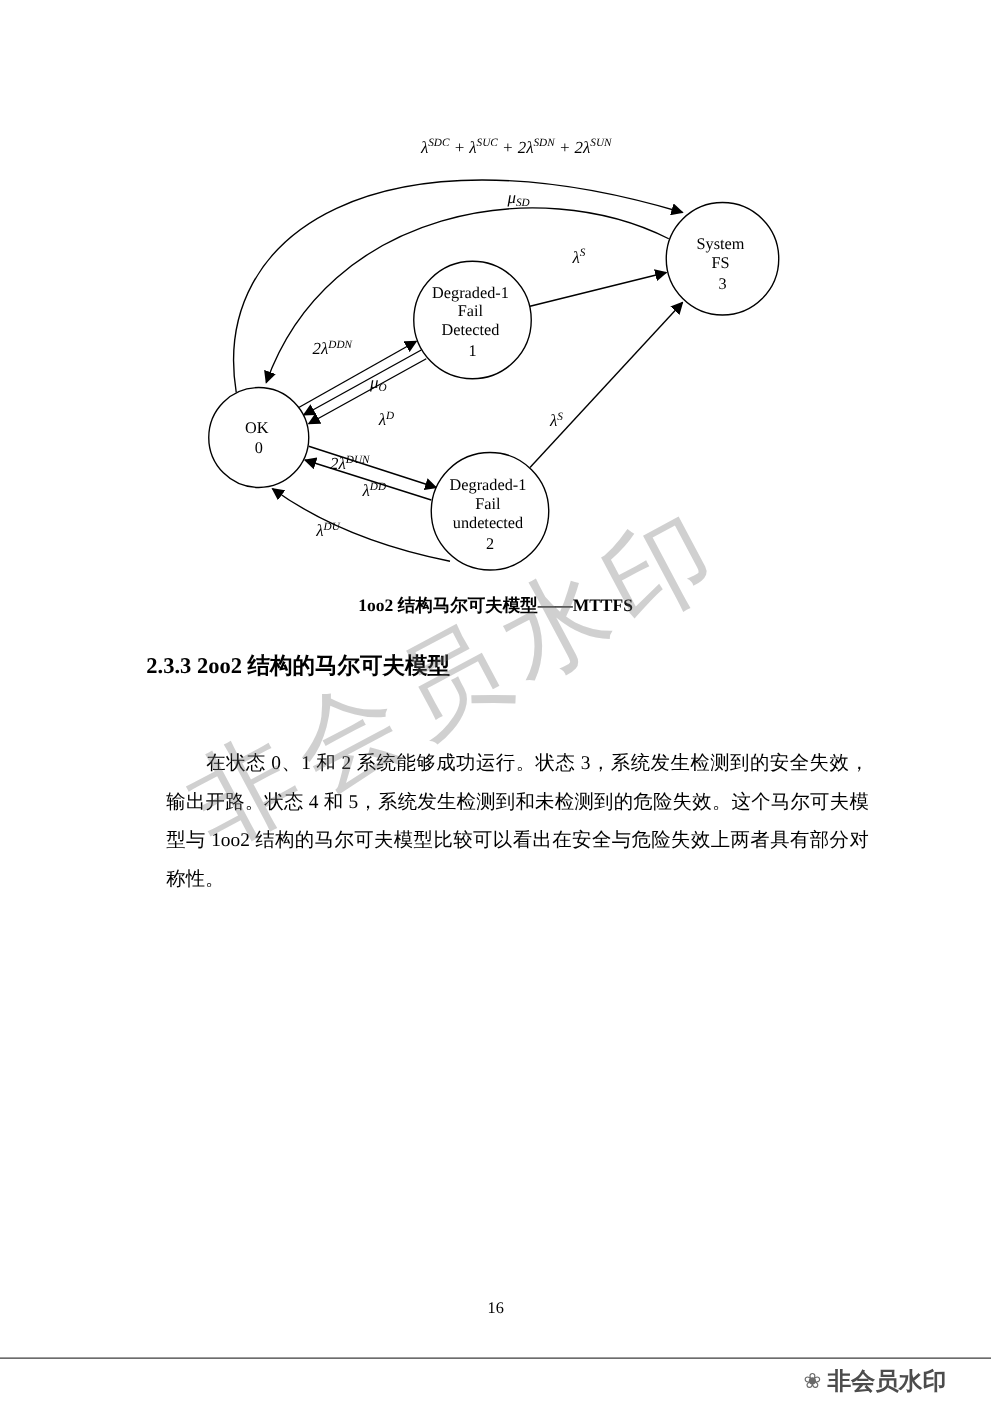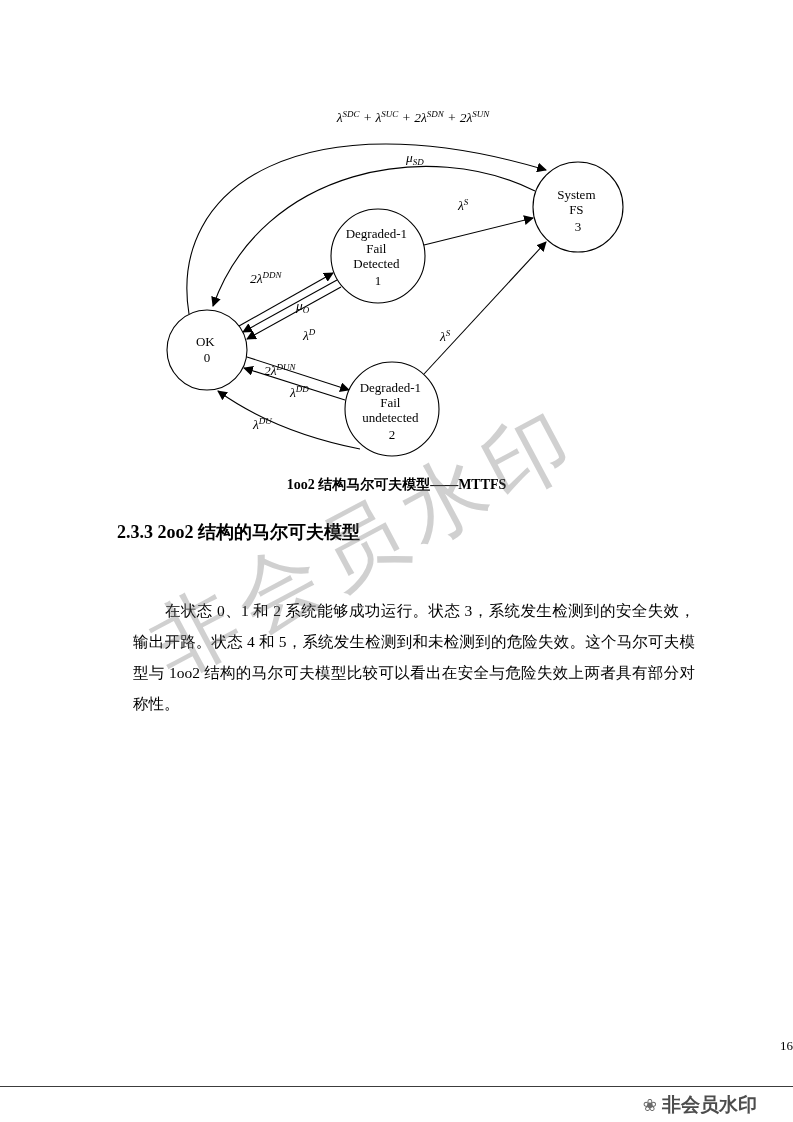--- a/index.html
+++ b/index.html
@@ -28,21 +28,21 @@
   .heading {
     position:absolute; left:117px; top:520px; width:600px; z-index:2;
     font-size:18px; font-weight:bold; margin:0;
   }
   .para {
     position:absolute; left:117px; top:579px; width:562px; z-index:2;
     font-size:15.5px; line-height:31px; text-align:justify; text-indent:32px; margin:16px;
   }
   
   .pagenum {
-    position:absolute; left:0; top:1038px; width:793px; text-align:right; z-index:2;
+    position:absolute; left:0; top:1038px; width:793px; text-align:center; z-index:2;
     font-size:13px;
   }
   
   .footer-rule {
     position:absolute; left:0; top:1086px; width:793px; height:0;
     border-top:1.5px solid #3c3c3c; z-index:2;
   }
   .brand {
     position:absolute; right:36px; top:1092px; z-index:2;
     display:flex; align-items:center; gap:5px;

